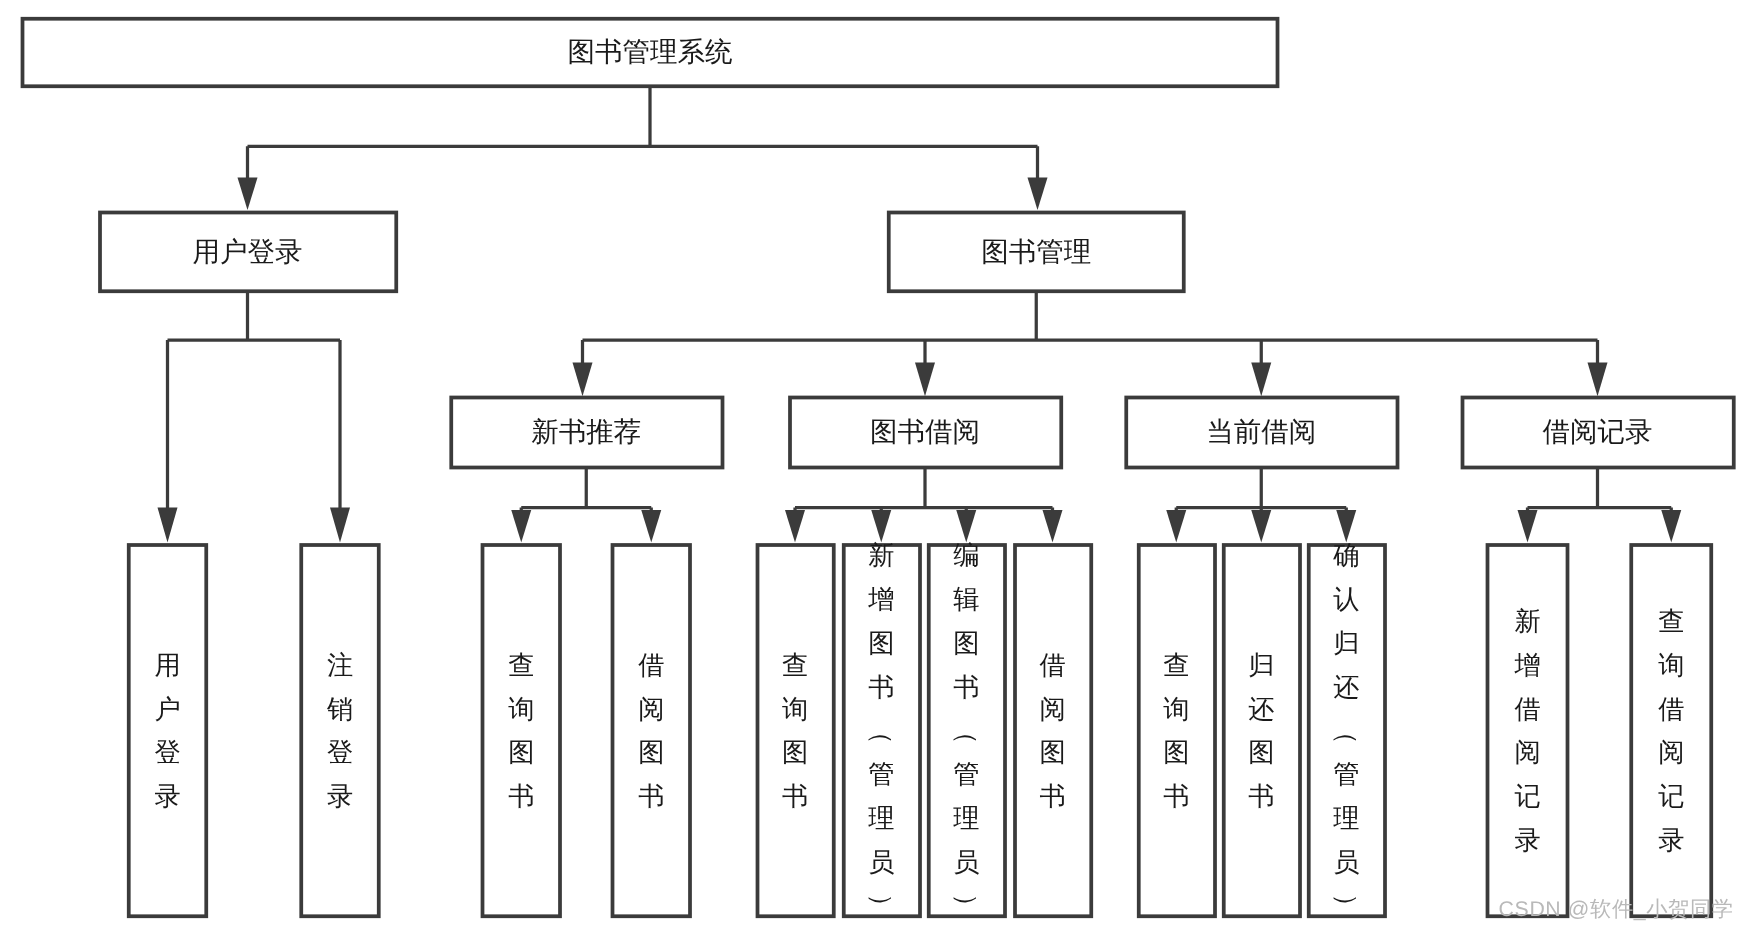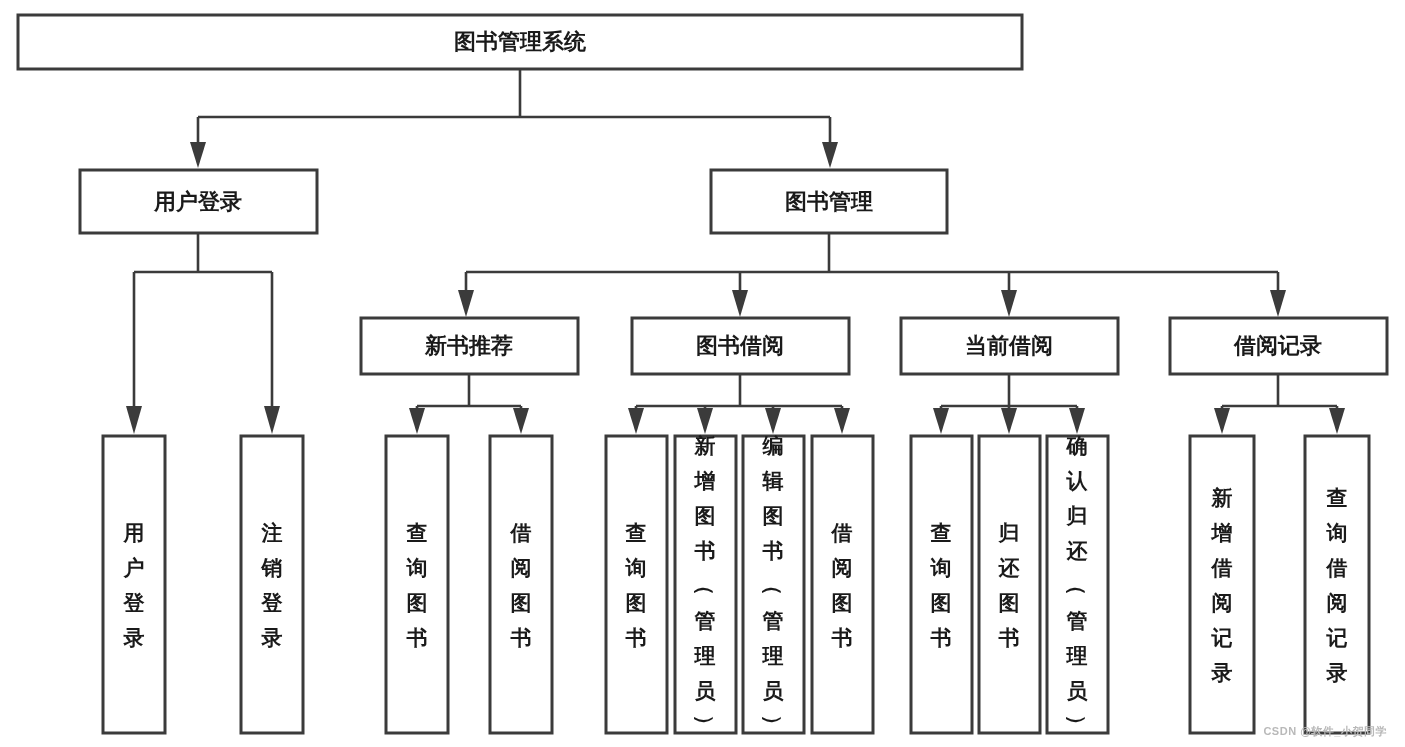--- a/index.html
+++ b/index.html
@@ -11,21 +11,20 @@
     width: 1405px;
     height: 747px;
     font-family: "Liberation Sans", "DejaVu Sans", sans-serif;
     overflow: hidden;
     position: relative;
   }
   #diagram-root {
     position: relative;
     width: 1405px;
     height: 747px;
-    font-weight: bold;
   }
   svg.flowchart {
     display: block;
     width: 1405px;
     height: 747px;
   }
   .node-box {
     fill: #ffffff;
     stroke: #3b3b3b;
     stroke-width: 3;
@@ -51,21 +50,21 @@
     font-family: "Liberation Sans", "DejaVu Sans", sans-serif;
     font-size: 21px;
     fill: #1a1a1a;
     text-anchor: middle;
   }
   .watermark {
     position: absolute;
     right: 18px;
     bottom: 8px;
     font-family: "Liberation Sans", "DejaVu Sans", sans-serif;
-    font-size: 11px;
+    font-size: 17px;
     color: #b9b9b9;
     letter-spacing: 0.5px;
     white-space: nowrap;
     pointer-events: none;
   }
 </style>
 </head>
 <body>
 
 <div id="diagram-root">

